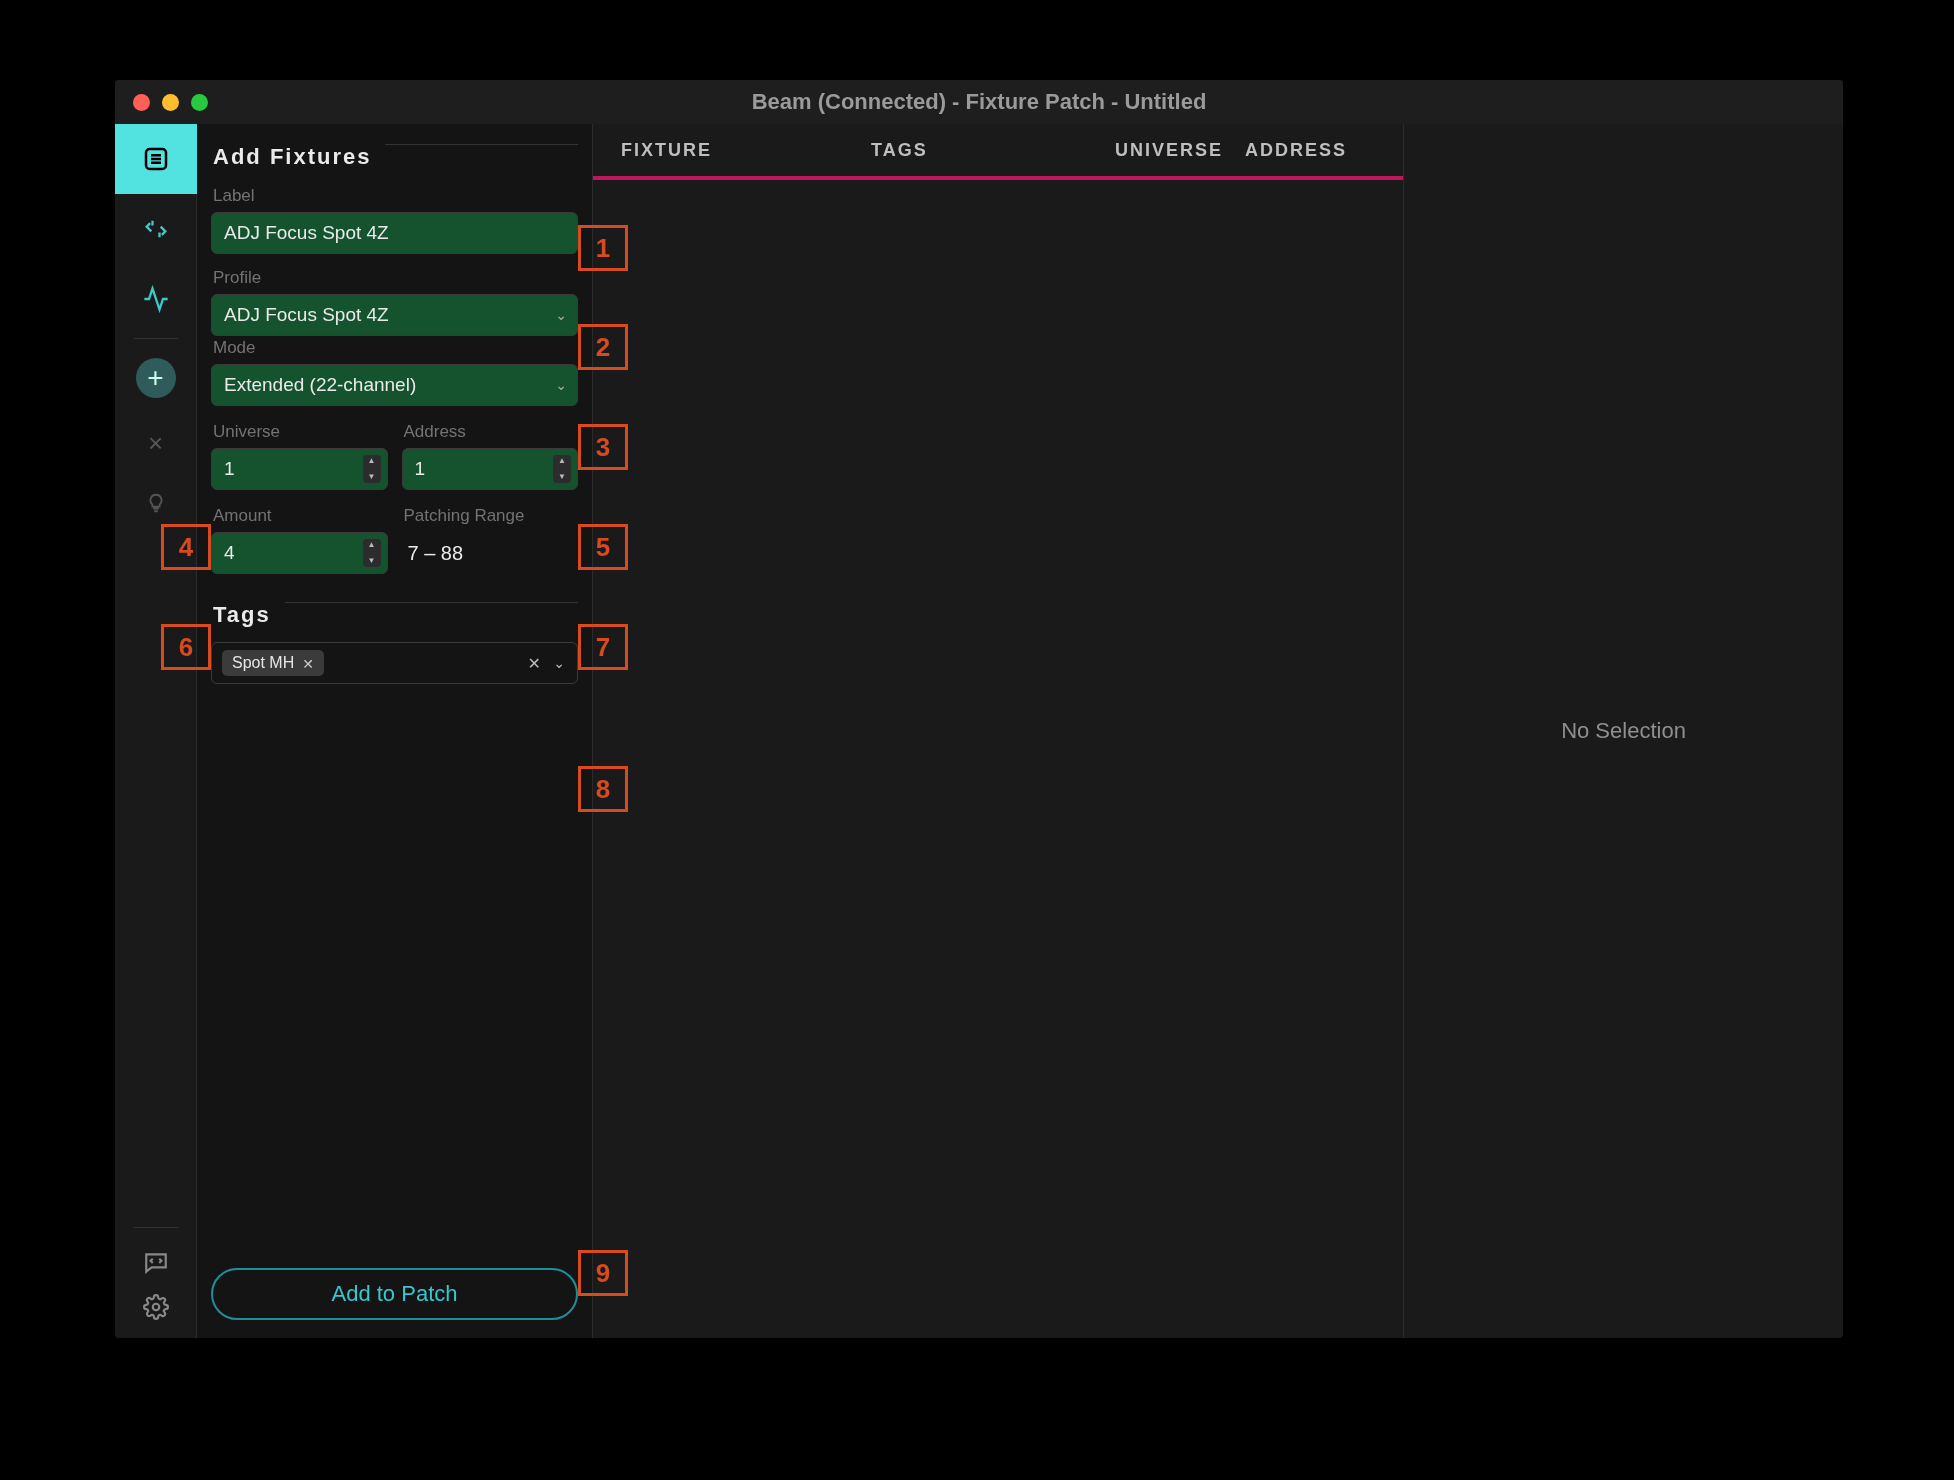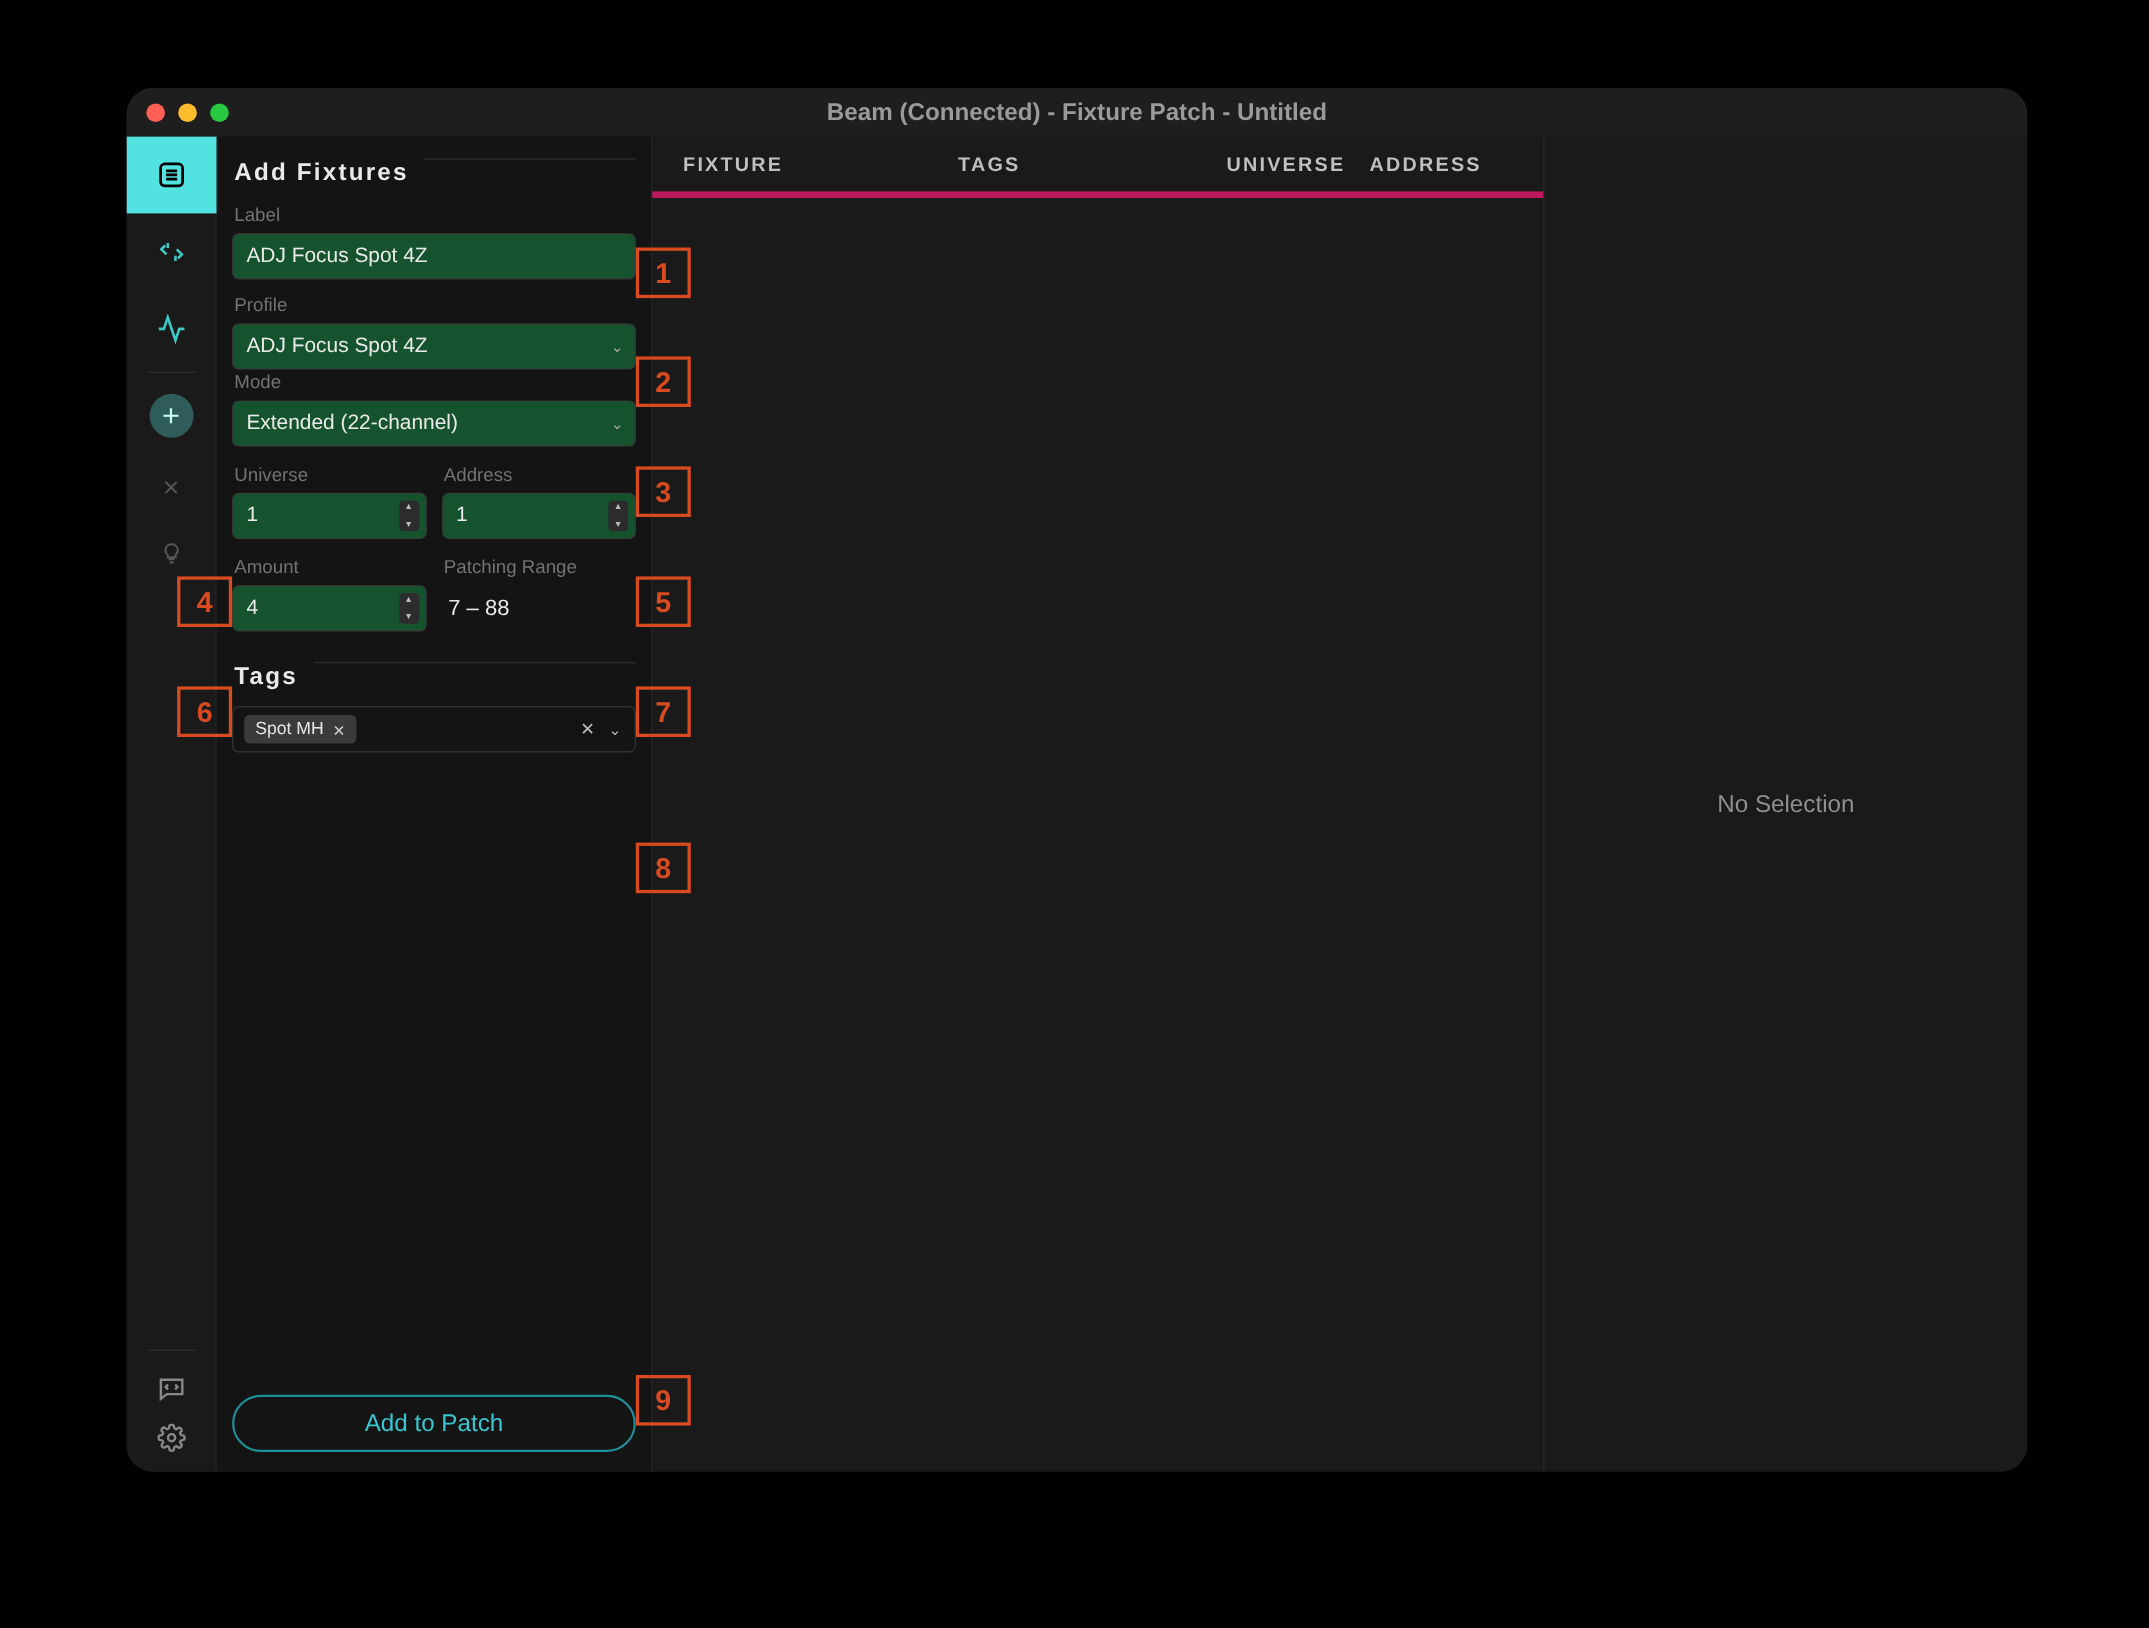--- a/index.html
+++ b/index.html
@@ -4,21 +4,21 @@
 <style>
   * { box-sizing: border-box; margin: 0; padding: 0; }
   html, body { width: 1954px; height: 1480px; background: #000; font-family: -apple-system, "Helvetica Neue", Arial, sans-serif; color: #ddd; }
   .stage { position: absolute; left: 0; top: 0; width: 1954px; height: 1480px; }
 
   .window {
     position: absolute;
     left: 115px; top: 80px;
     width: 1728px; height: 1258px;
     background: #1a1a1a;
-    border-radius: 24px;
+    border-radius: 4px;
     overflow: hidden;
     box-shadow: 0 30px 80px rgba(0,0,0,0.9);
   }
 
   .titlebar {
     height: 44px;
     display: flex;
     align-items: center;
     background: #1e1e1e;
     position: relative;
@@ -64,21 +64,21 @@
   .tags-box .chev { position:absolute; right:12px; color:#bbb; font-size:14px; }
 
   .add-btn {
     margin-top:auto; height:52px; border:2px solid #1f8f97; border-radius:26px;
     display:flex; align-items:center; justify-content:center; font-size:22px; color:#38c6d0; font-weight:500;
     background:transparent; cursor:pointer;
   }
 
   .main { flex:1; display:flex; }
   .table-area { flex:1; display:flex; flex-direction:column; border-right:1px solid #2b2b2b; max-width:835px; }
-  .thead { display:flex; align-items:center; height:56px; font-size:18px; letter-spacing:2px; color:#bfbfbf; font-weight:700; border-bottom:6px solid #be185d; padding:0 28px; }
+  .thead { display:flex; align-items:center; height:56px; font-size:18px; letter-spacing:2px; color:#bfbfbf; font-weight:700; border-bottom:4px solid #be185d; padding:0 28px; }
   .th-fixture { width:250px; }
   .th-tags { width:244px; }
   .th-universe { width:130px; }
   .th-address { width:130px; }
 
   .detail { flex:1; display:flex; align-items:center; justify-content:center; color:#8f8f8f; font-size:22px; }
 
   
   .ann { position:absolute; border:3px solid #d84a1f; display:flex; align-items:center; justify-content:center; font-size:26px; font-weight:700; color:#d84a1f; background:rgba(0,0,0,0); pointer-events:none; }
 

